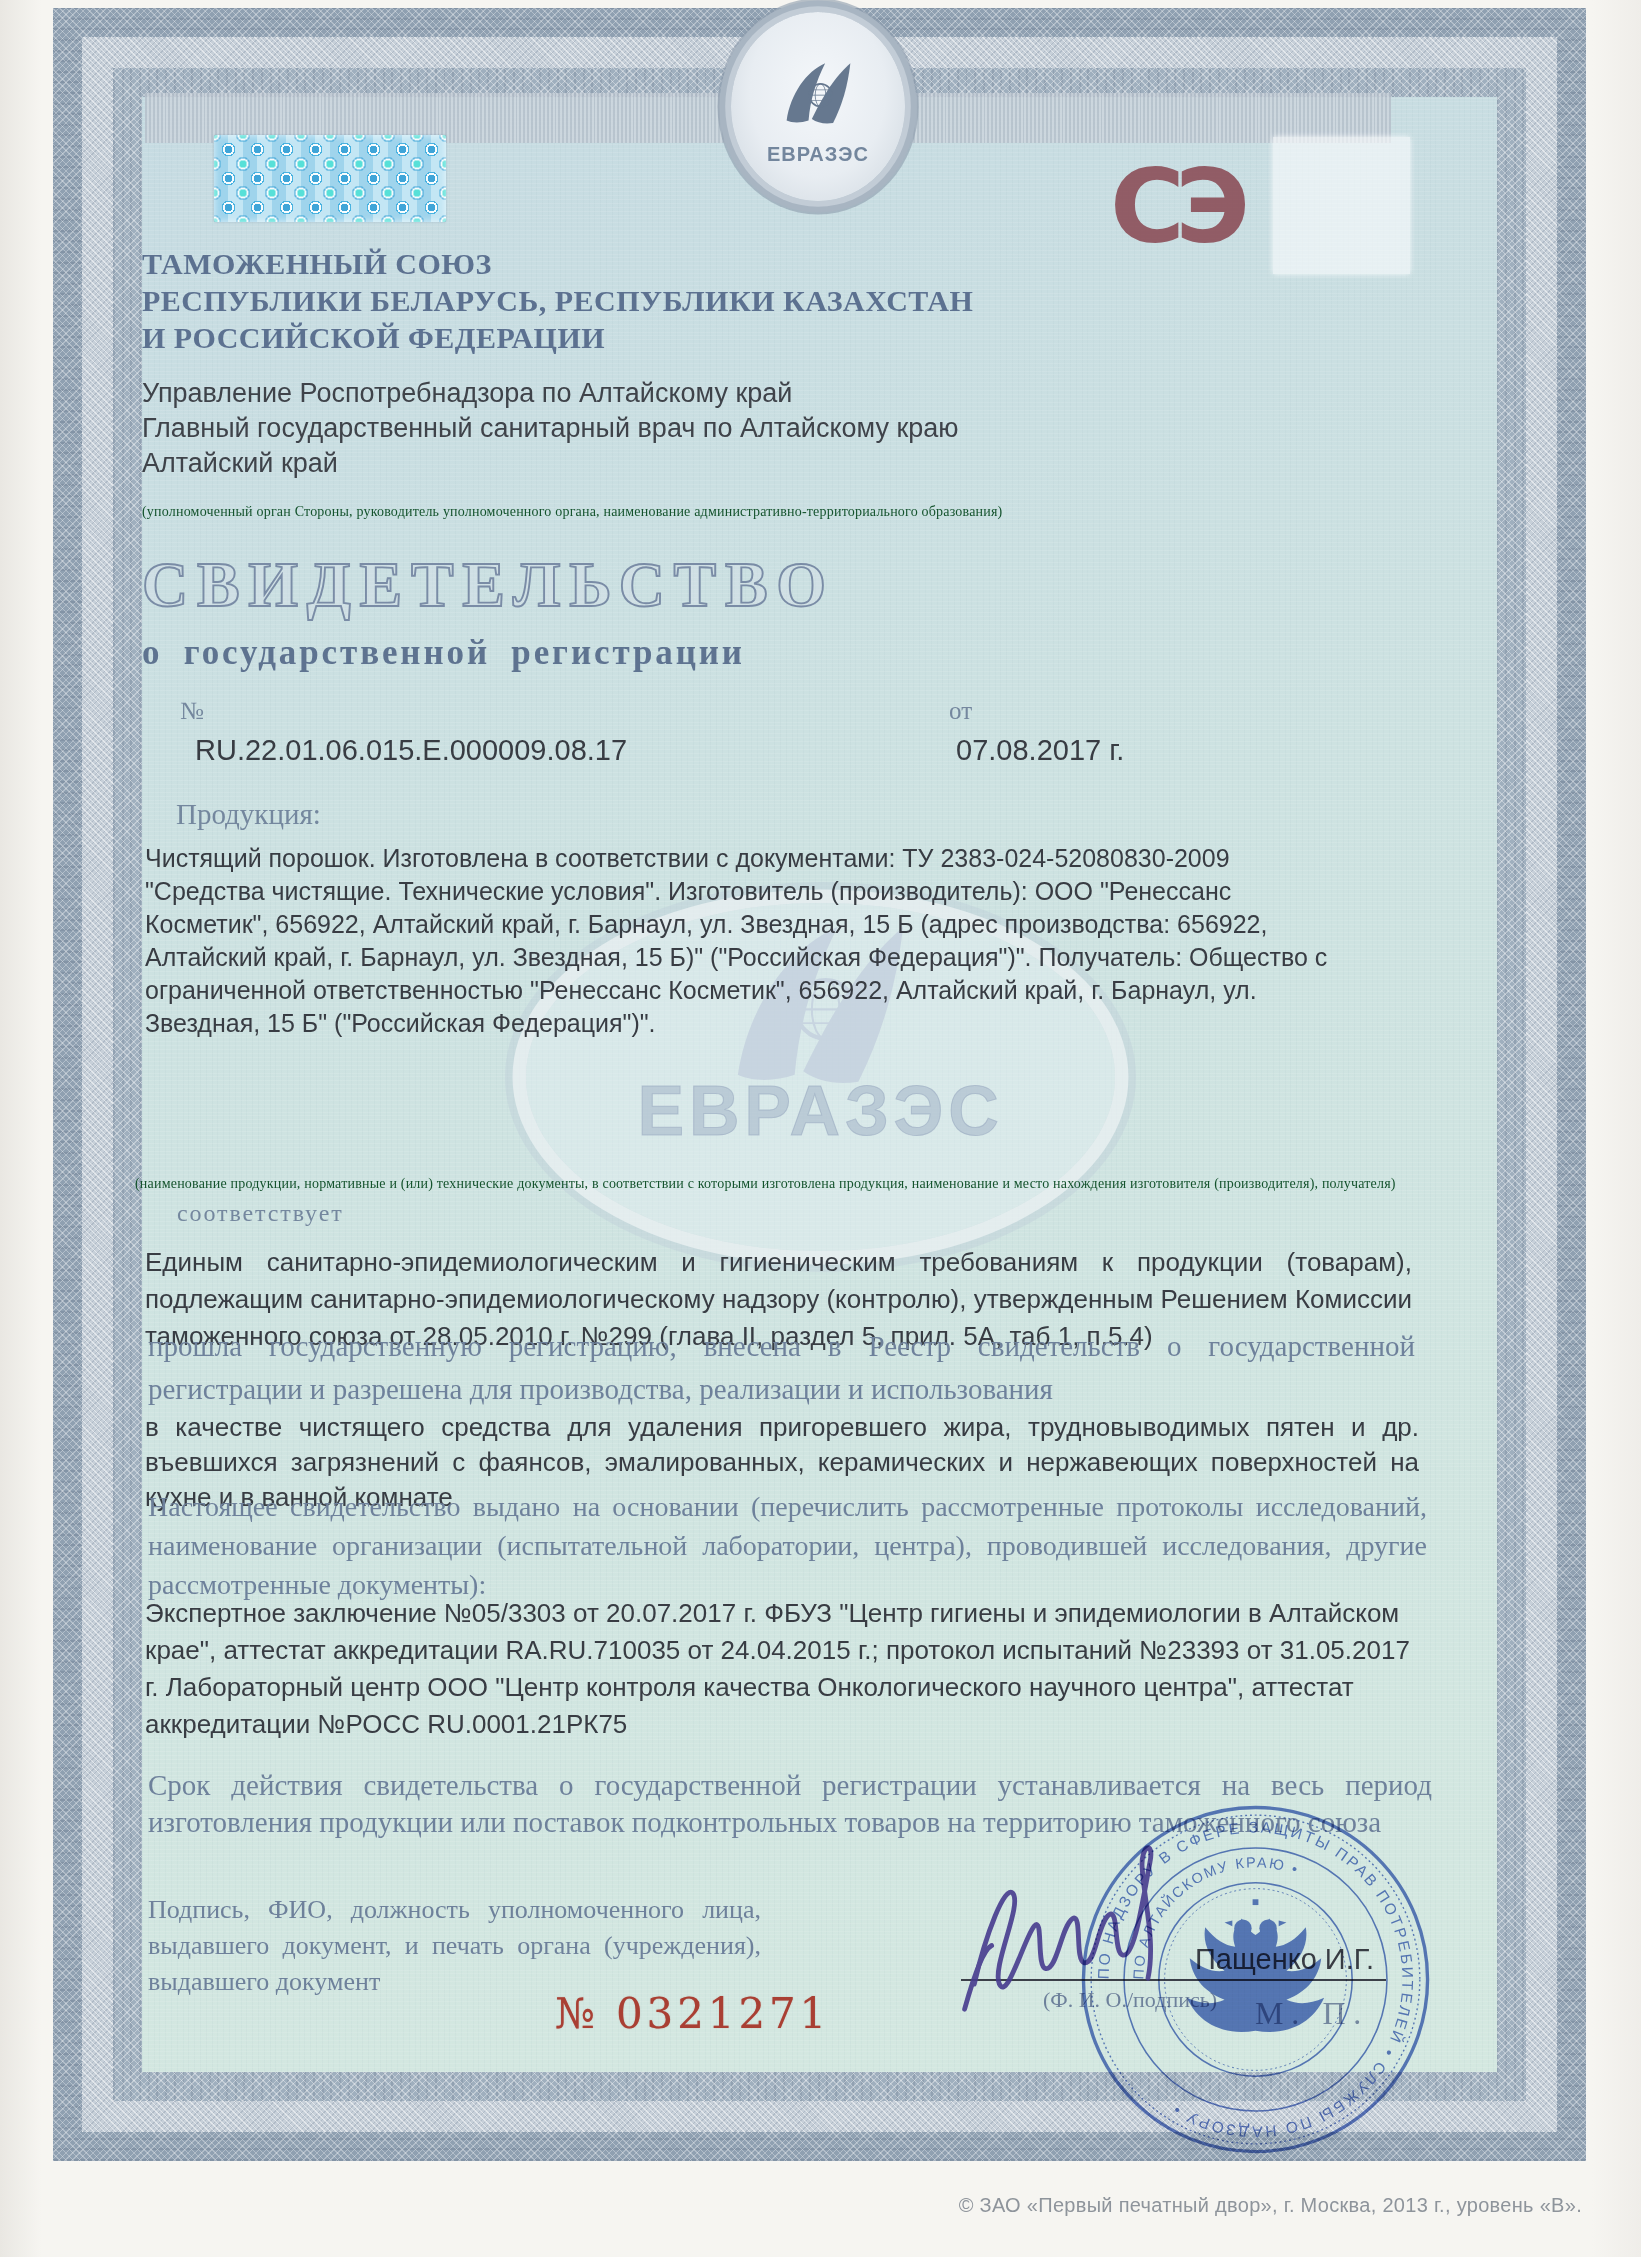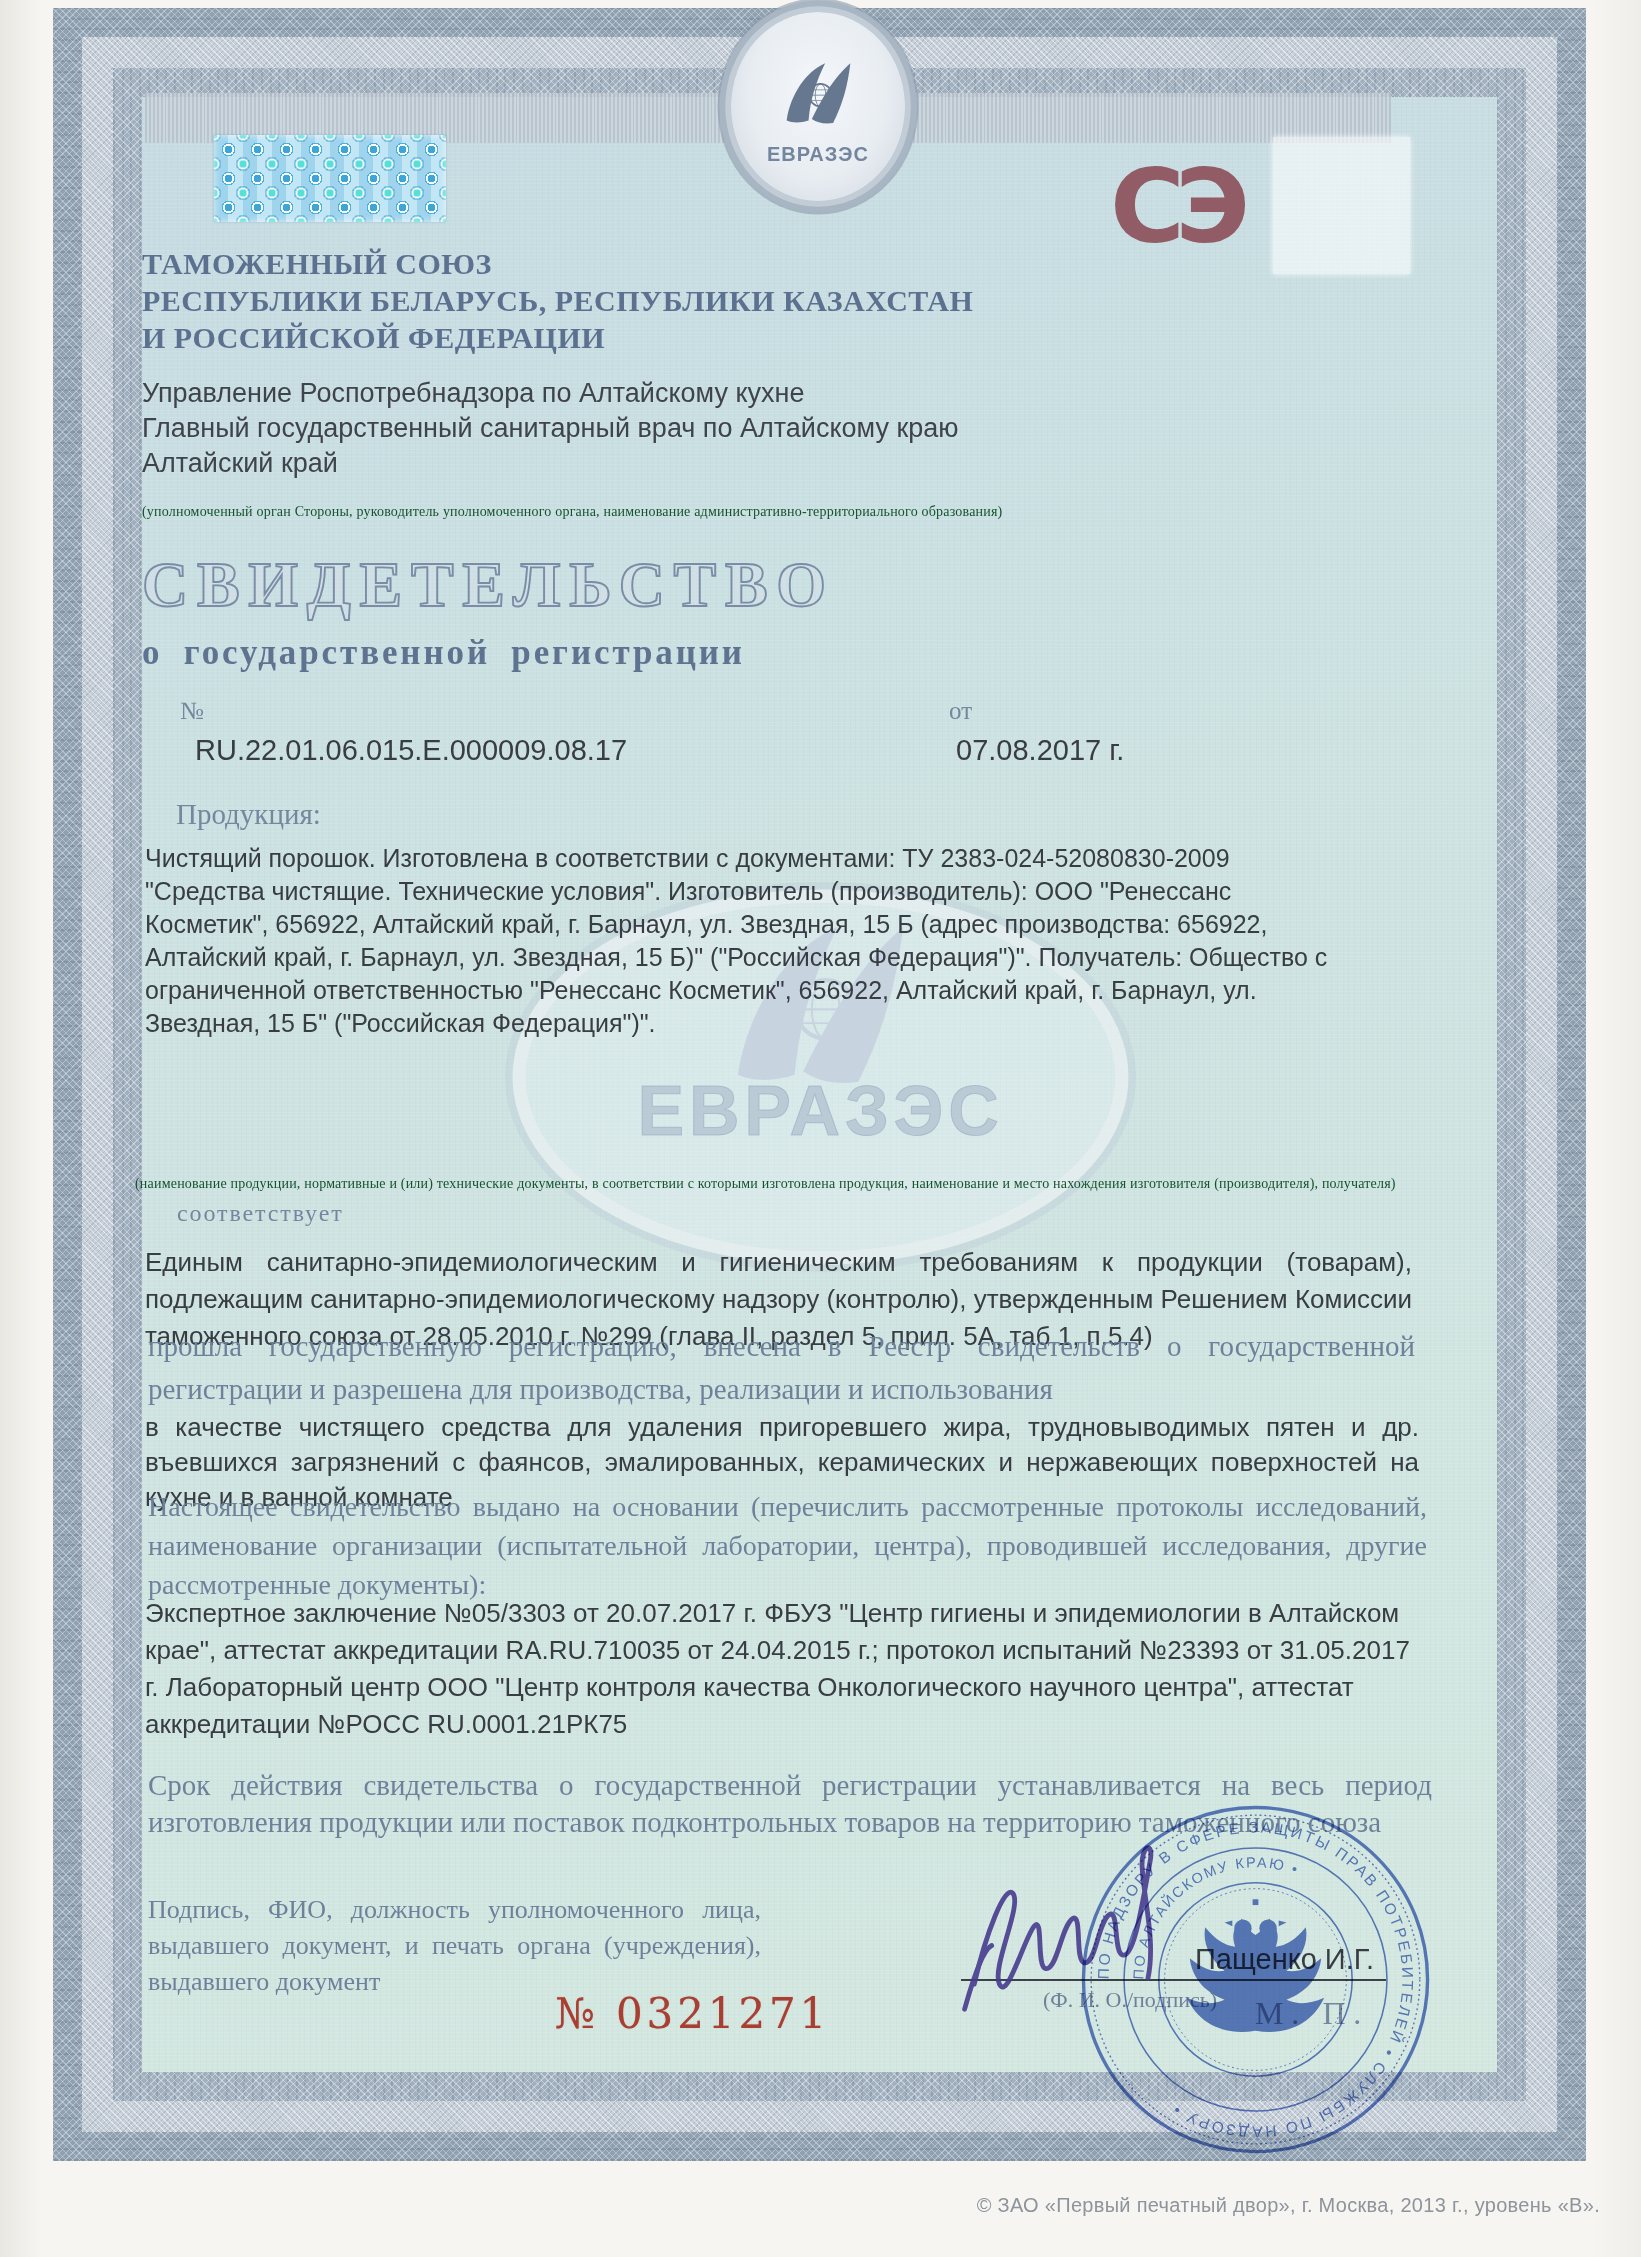--- a/index.html
+++ b/index.html
@@ -103,21 +103,21 @@
   .wm-label{
     font-family:"Liberation Sans",sans-serif;font-weight:bold;font-size:70px;letter-spacing:4.8px;
     color:rgba(163,178,198,.55);-webkit-text-stroke:1px rgba(150,166,190,.55);margin-top:-23px;
   }
   
   .sign-svg{left:951px;top:1820px;z-index:6;color:#473c8e;}
   .sign-underline{left:961px;top:1979px;width:425px;height:1.9px;background:#3c4049;z-index:5;}
   .stamp-svg{left:1067px;top:1791px;z-index:7;mix-blend-mode:multiply;opacity:.88;filter:blur(0.4px);color:#4f6fc3;}
   .footer-note{
     font-family:"Liberation Sans",sans-serif;font-size:20px;color:#8e949b;z-index:2;
-    right:41px;top:2194px;letter-spacing:0.3px;
+    right:59px;top:2194px;letter-spacing:0.3px;
   }
 </style>
 </head>
 <body>
 
 <svg width="0" height="0" style="position:absolute">
   <defs>
     <g id="evrazes-swoosh">
       <path fill="currentColor" d="M22,92 C28,52 52,18 80,6 C66,34 58,60 55,92 C44,96 30,96 22,92 Z"></path>
       <path fill="currentColor" d="M60,90 C82,44 100,22 118,6 C114,40 106,68 92,96 C80,98 68,96 60,90 Z"></path>
@@ -151,21 +151,21 @@
     <div class="em-label">ЕВРАЗЭС</div>
   </div>
 
   <div class="abs se-mark">СЭ</div>
   <div class="abs white-patch"></div>
 
   <div class="abs centerwrap union-line" style="top:247px;">ТАМОЖЕННЫЙ СОЮЗ</div>
   <div class="abs centerwrap union-line" style="top:284px;">РЕСПУБЛИКИ БЕЛАРУСЬ, РЕСПУБЛИКИ КАЗАХСТАН</div>
   <div class="abs centerwrap union-line" style="top:321px;">И РОССИЙСКОЙ ФЕДЕРАЦИИ</div>
 
-  <div class="abs centerwrap auth-line" style="top:378px;">Управление Роспотребнадзора по Алтайскому кухне</div>
+  <div class="abs centerwrap auth-line" style="top:378px;">Управление Роспотребнадзора по Алтайскому край</div>
   <div class="abs centerwrap auth-line" style="top:413px;">Главный государственный санитарный врач по Алтайскому краю</div>
   <div class="abs centerwrap auth-line" style="top:448px;">Алтайский край</div>
   <div class="abs centerwrap small-caption" style="top:504px;">(уполномоченный орган Стороны, руководитель уполномоченного органа, наименование административно-территориального образования)</div>
 
   <div class="abs centerwrap title-main" style="top:548px;">СВИДЕТЕЛЬСТВО</div>
   <div class="abs centerwrap title-sub" style="top:633px;">о государственной регистрации</div>
 
   <div class="abs pre-label" style="left:180px;top:697px;font-size:25px;">№</div>
   <div class="abs typed" style="left:195px;top:734px;font-size:29px;">RU.22.01.06.015.E.000009.08.17</div>
   <div class="abs pre-label" style="left:949px;top:697px;font-size:25px;">от</div>

